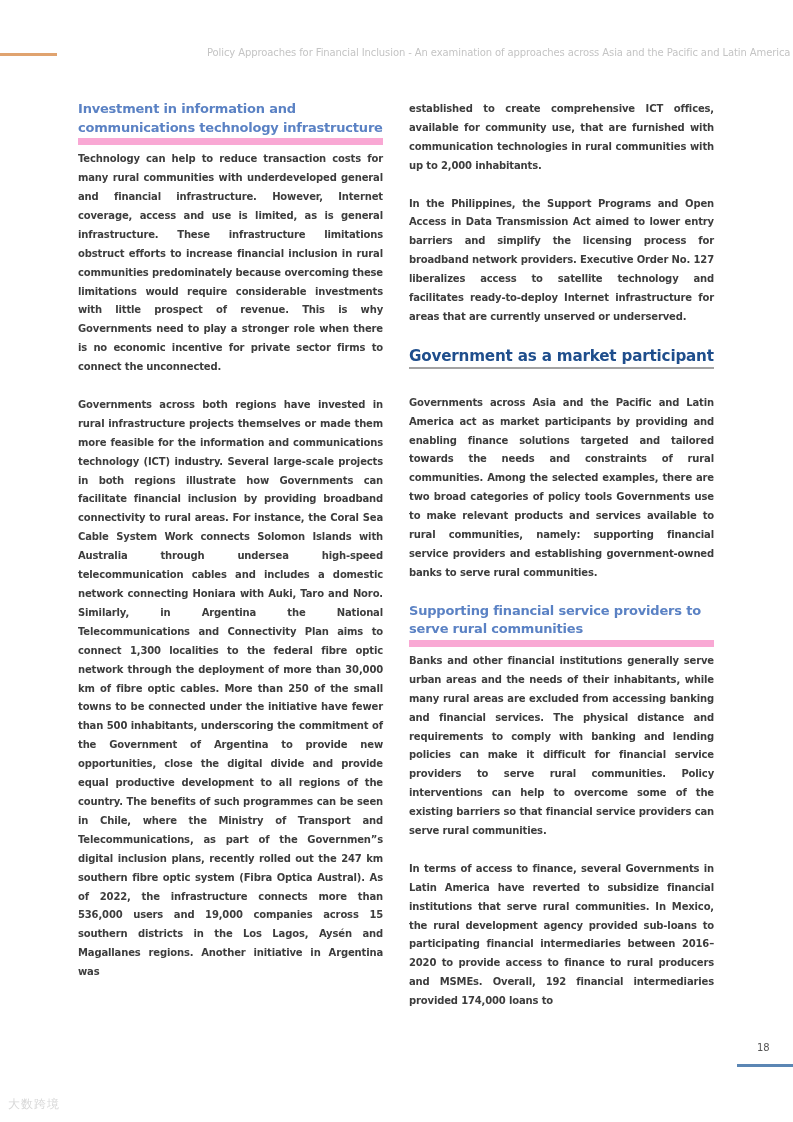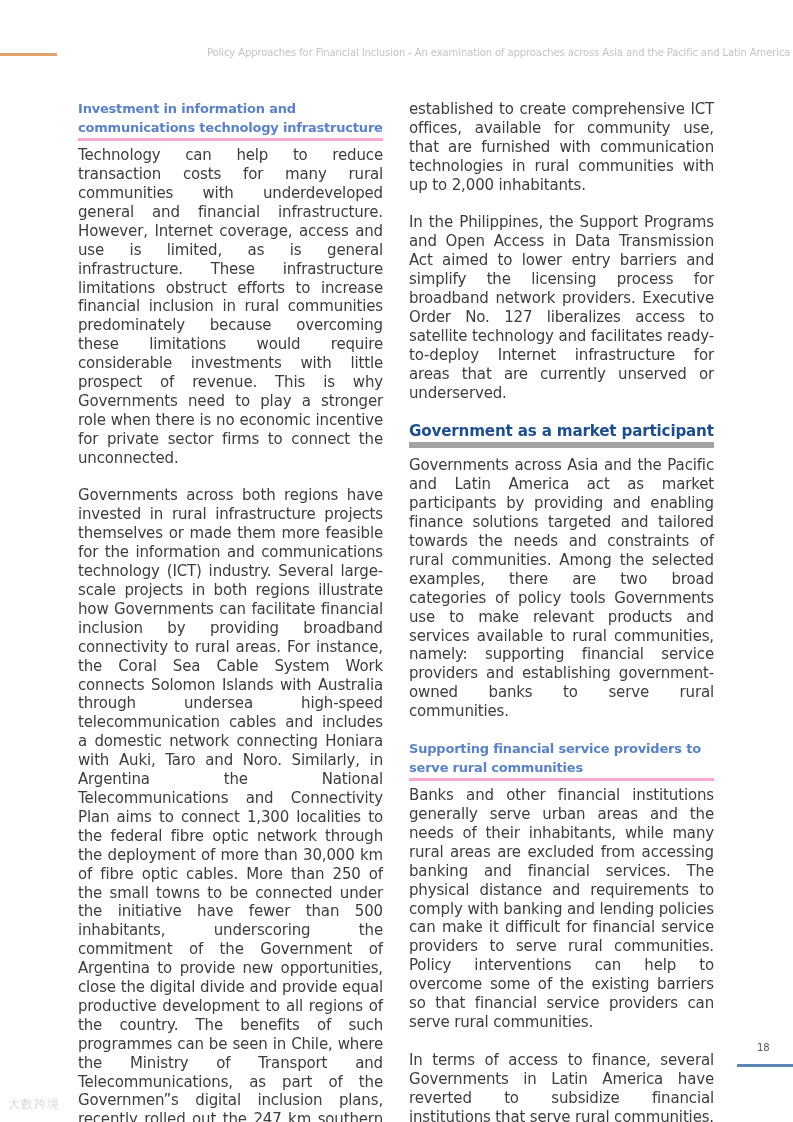--- a/index.html
+++ b/index.html
@@ -4,27 +4,27 @@
 <style>
   html, body { margin: 0; padding: 0; background: #ffffff; }
   body { width: 793px; height: 1122px; position: relative; overflow: hidden;
          font-family: "DejaVu Sans", sans-serif; color: #3a3a3a; }
   .accent-left { position: absolute; left: 0; top: 53px; width: 57px; height: 3px; background: #e0a36f; }
   .running-head { position: absolute; left: 207px; top: 47px; width: 530px;
                   font-size: 10px; color: #c4c4c4; white-space: nowrap; letter-spacing: -0.1px; }
   .col { position: absolute; top: 100px; width: 305px; }
   .col-left { left: 78px; }
   .col-right { left: 409px; }
-  .para { font-size: 15px; line-height: 18.9px; text-align: justify; margin: 0 0 18.9px 0;
-          color: #3d3d3d; letter-spacing: -0.15px; }
+  .para { font-size: 10px; line-height: 18.9px; text-align: justify; margin: 0 0 18.9px 0;
+          color: #3d3d3d; letter-spacing: -0.15px; font-weight: bold; }
   .para.nogap { margin-bottom: 0; }
   .h3 { font-size: 13px; line-height: 18.6px; font-weight: bold; color: #5b82c4;
-        border-bottom: 3px solid #f9a8d4; padding-bottom: 1px; margin: 0 0 5px 0; letter-spacing: -0.2px; }
+        border-bottom: 7px solid #f9a8d4; padding-bottom: 1px; margin: 0 0 5px 0; letter-spacing: -0.2px; }
   .h2 { font-size: 15.2px; line-height: 20px; font-weight: bold; color: #1f4e8c;
-        border-bottom: 6px solid #a3a3a3; padding-bottom: 1px; margin: 0 0 8px 0; letter-spacing: -0.2px; }
+        border-bottom: 2px solid #a3a3a3; padding-bottom: 1px; margin: 0 0 25px 0; letter-spacing: -0.2px; }
   .page-number { position: absolute; left: 757px; top: 1030px; font-size: 10px; color: #555; margin-top: 12px; }
   .accent-right { position: absolute; left: 737px; top: 1064px; width: 56px; height: 3px; background: #5b86b4; }
   .watermark { position: absolute; left: 8px; top: 1096px; font-size: 12px; color: #d8d8d8;
                letter-spacing: 1px; }
 </style>
 </head>
 <body>
 
 <div class="accent-left"></div>
 <div class="running-head">Policy Approaches for Financial Inclusion - An examination of approaches across Asia and the Pacific and Latin America</div>

